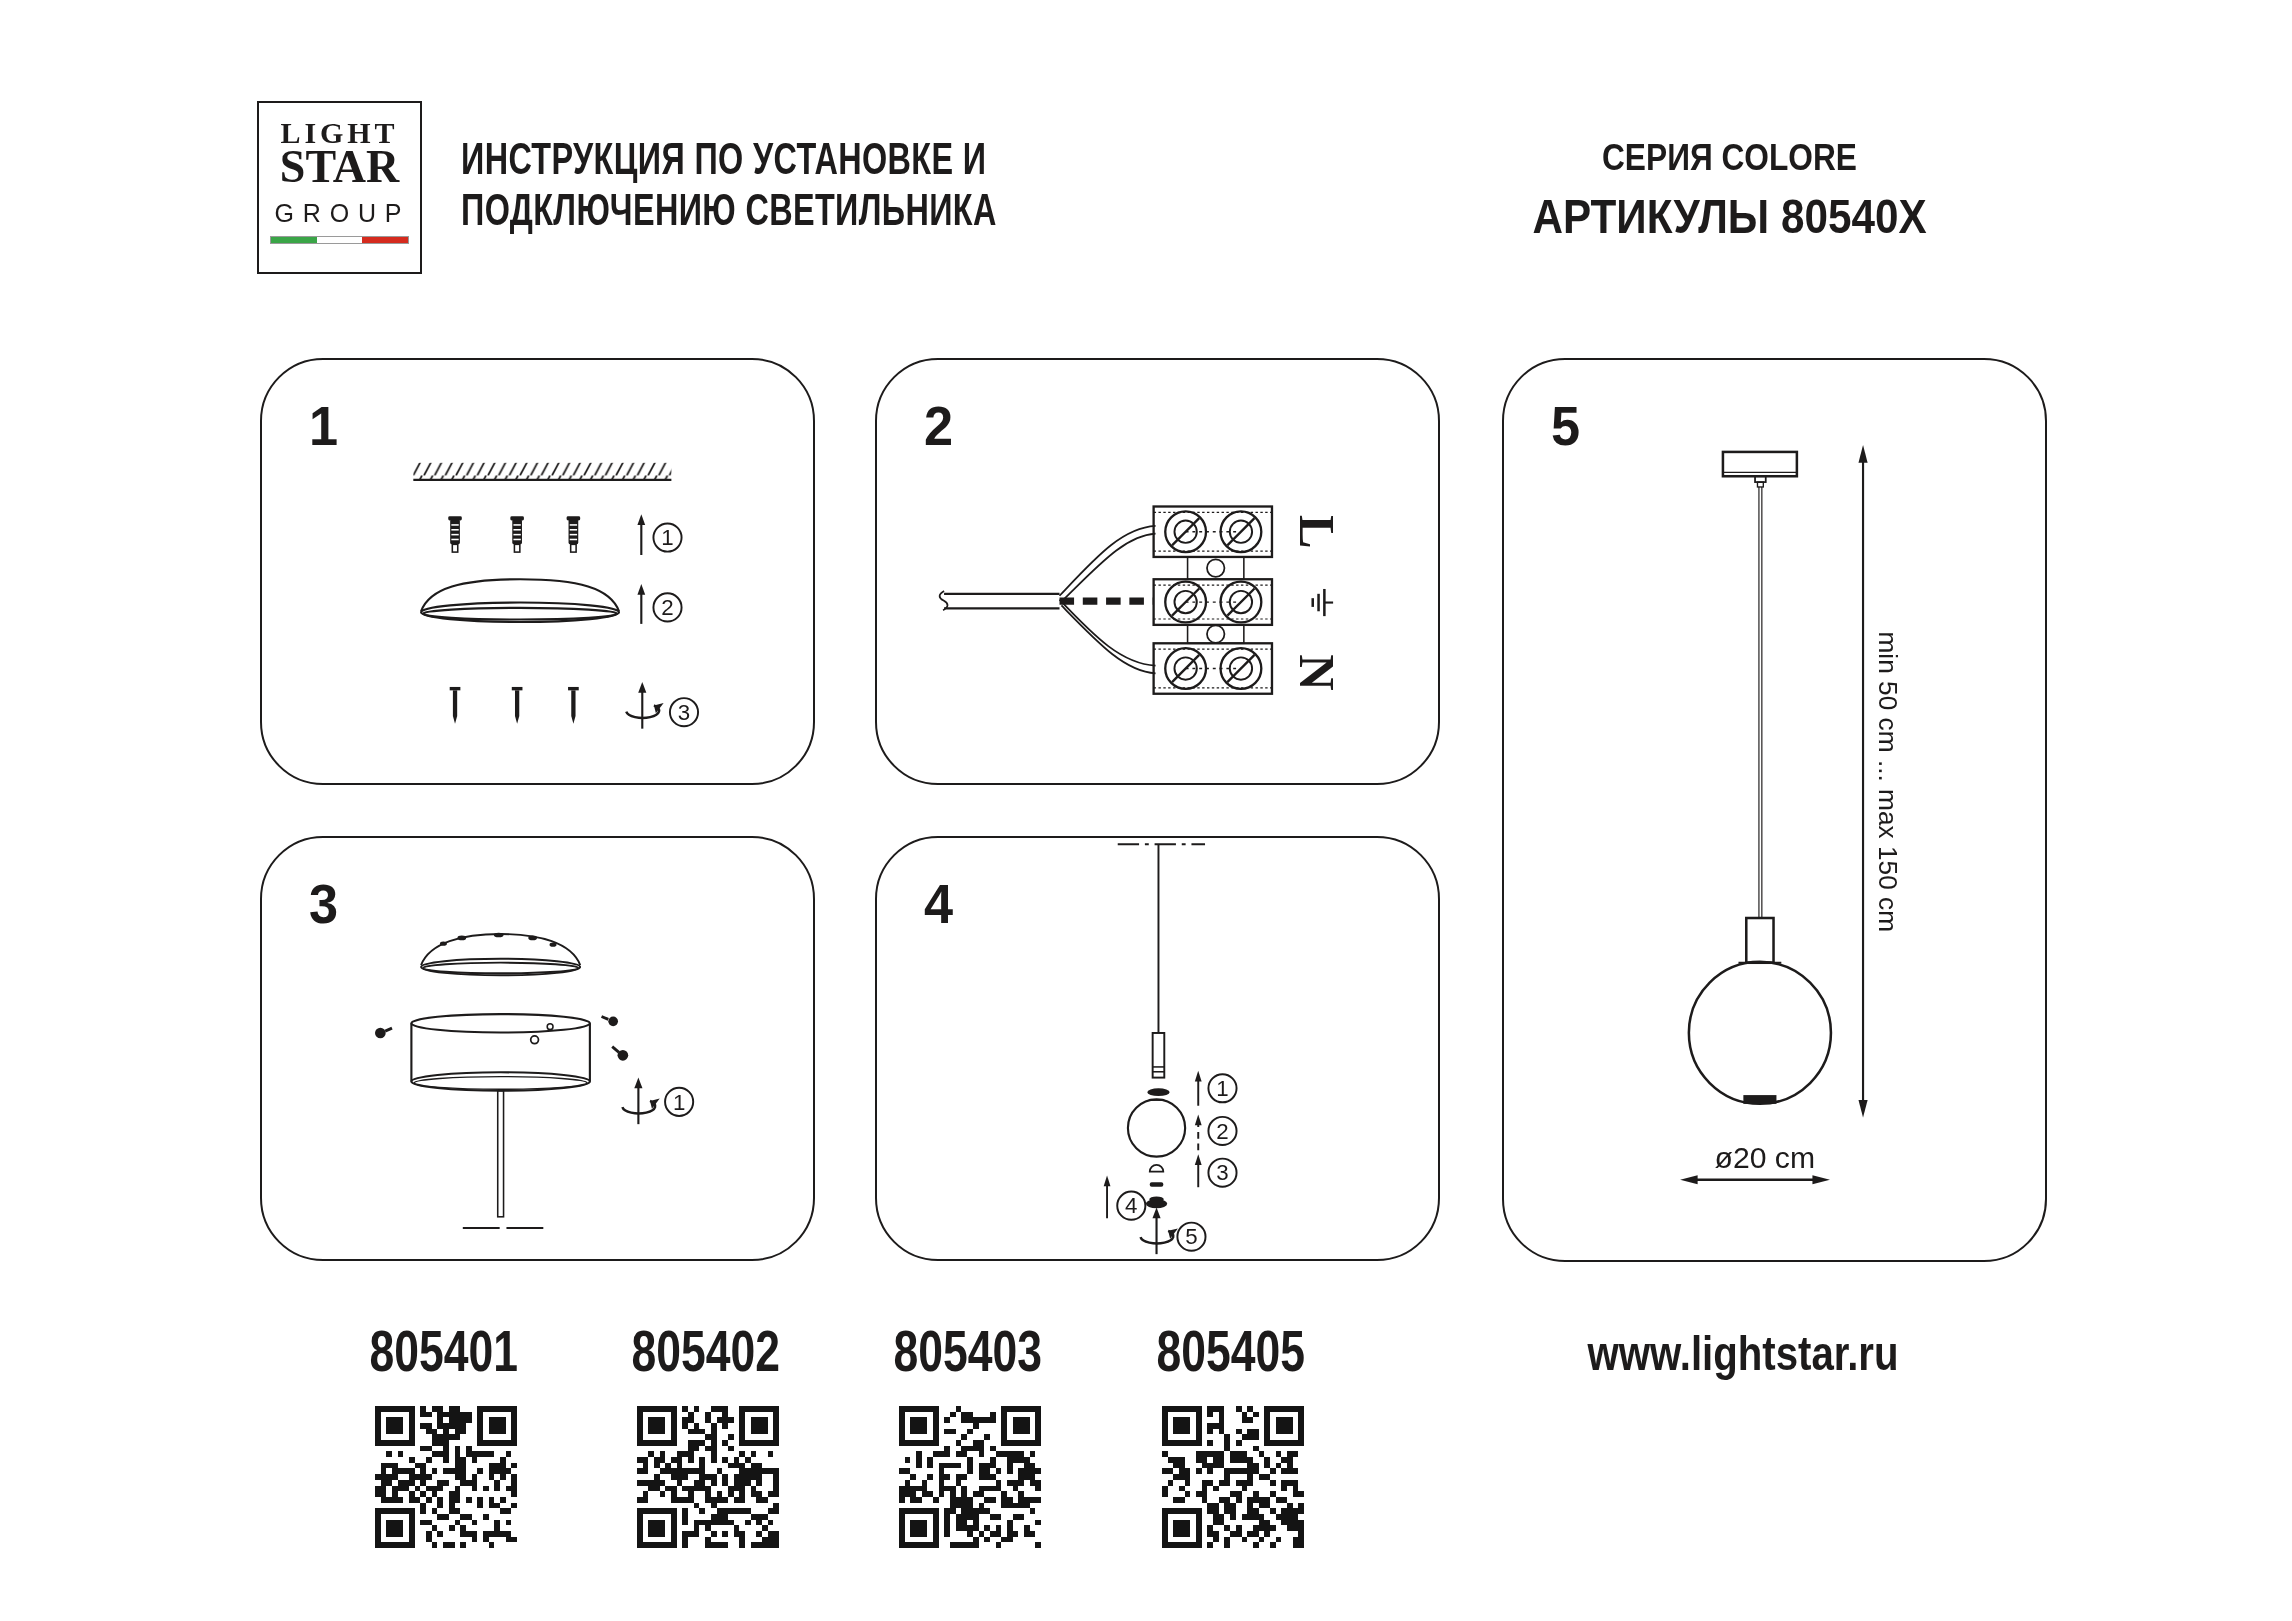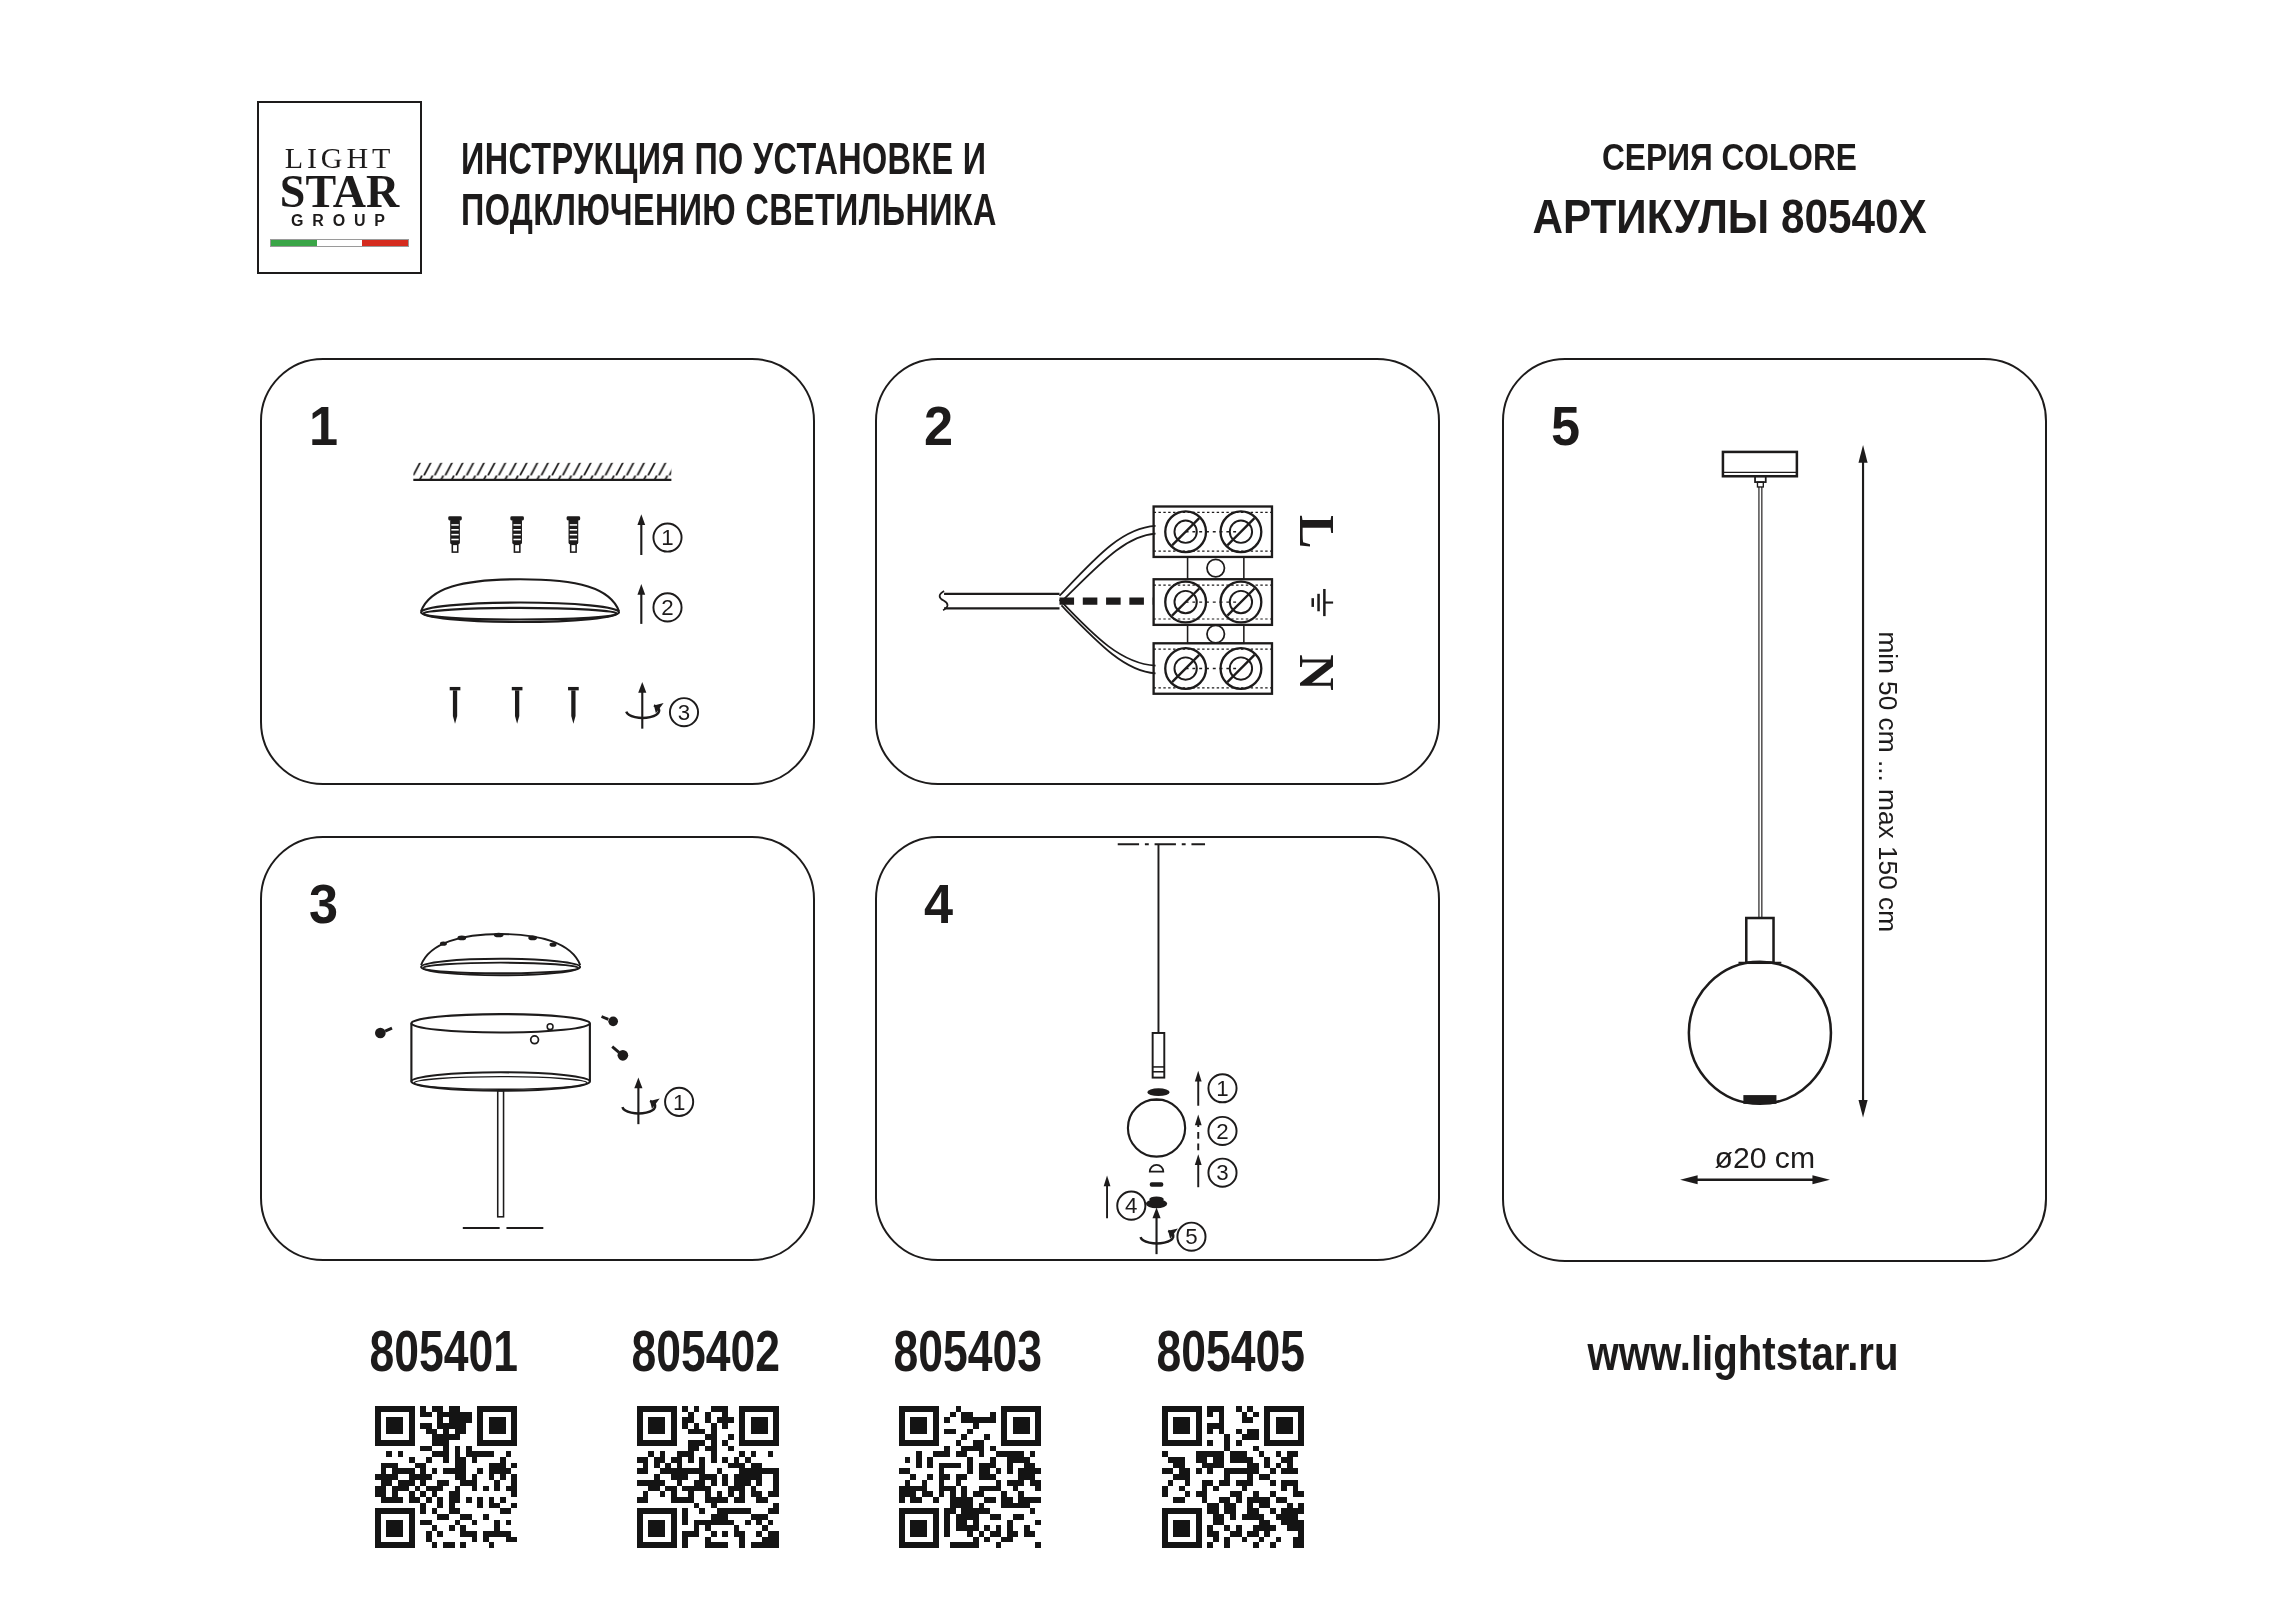--- a/index.html
+++ b/index.html
@@ -1,25 +1,25 @@
 <!DOCTYPE html>
 <html><head>
 <meta charset="utf-8">
 <style>
   html,body{margin:0;padding:0;background:#ffffff;}
   #page{position:relative;width:2293px;height:1621px;background:#fff;overflow:hidden;
         font-family:"Liberation Sans",sans-serif;color:#1d1b1b;}
   
   .logo-box{position:absolute;left:257px;top:101px;width:165px;height:173px;
             border:2.9px solid #1d1b1b;box-sizing:border-box;text-align:center;}
-  .logo-light{margin-top:40px;font-family:"Liberation Serif",serif;font-weight:400;
+  .logo-light{margin-top:15px;font-family:"Liberation Serif",serif;font-weight:700;
               font-size:30px;letter-spacing:3.9px;line-height:1;}
   .logo-star{font-family:"Liberation Serif",serif;font-weight:700;font-size:46px;
              letter-spacing:0;line-height:0.82;}
-  .logo-group{font-size:16px;font-weight:700;letter-spacing:8.8px;margin-top:2px;
+  .logo-group{font-size:25px;font-weight:400;letter-spacing:8.8px;margin-top:15px;
               margin-left:5.9px;line-height:1;}
   .logo-flag{width:139px;height:8.8px;margin:9.8px auto 0;display:flex;
              border:1px solid #9a9a9a;box-sizing:border-box;}
   .logo-flag span{flex:1;}
   .page-title{position:absolute;left:461px;top:133px;font-size:45px;font-weight:700;
               line-height:1.14;letter-spacing:0.5px;transform:scaleX(0.72);
               transform-origin:left top;white-space:nowrap;}
   .series-block{position:absolute;left:1465px;top:137px;width:529px;text-align:center;}
   .series-line{font-size:36px;font-weight:700;letter-spacing:0;transform:scaleX(0.88);
                transform-origin:center top;}

